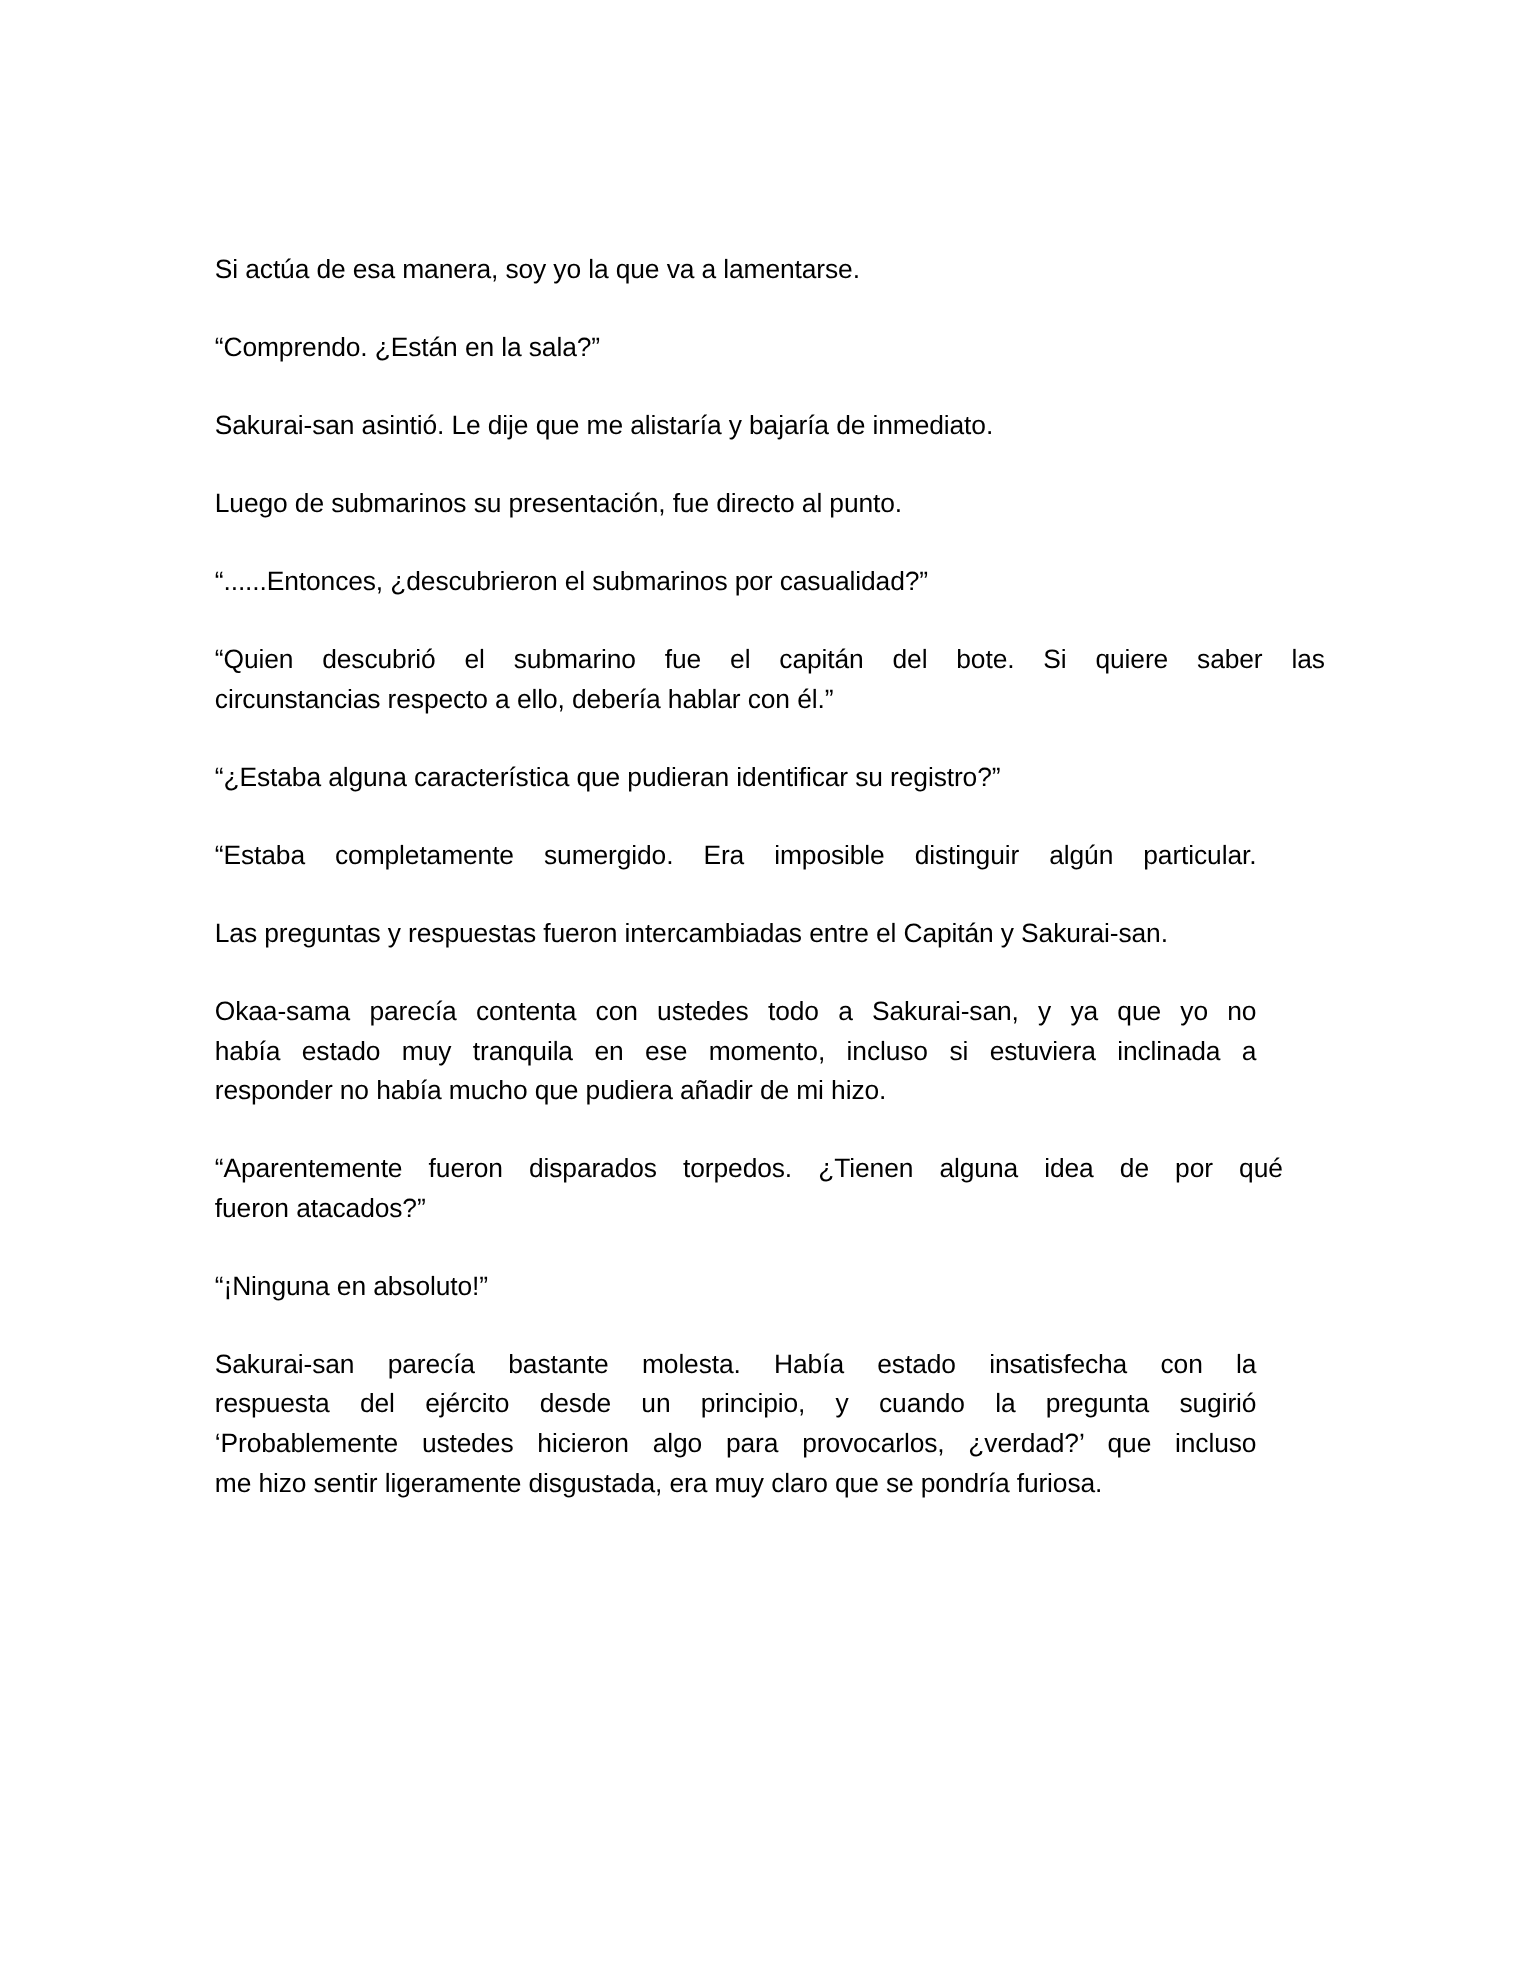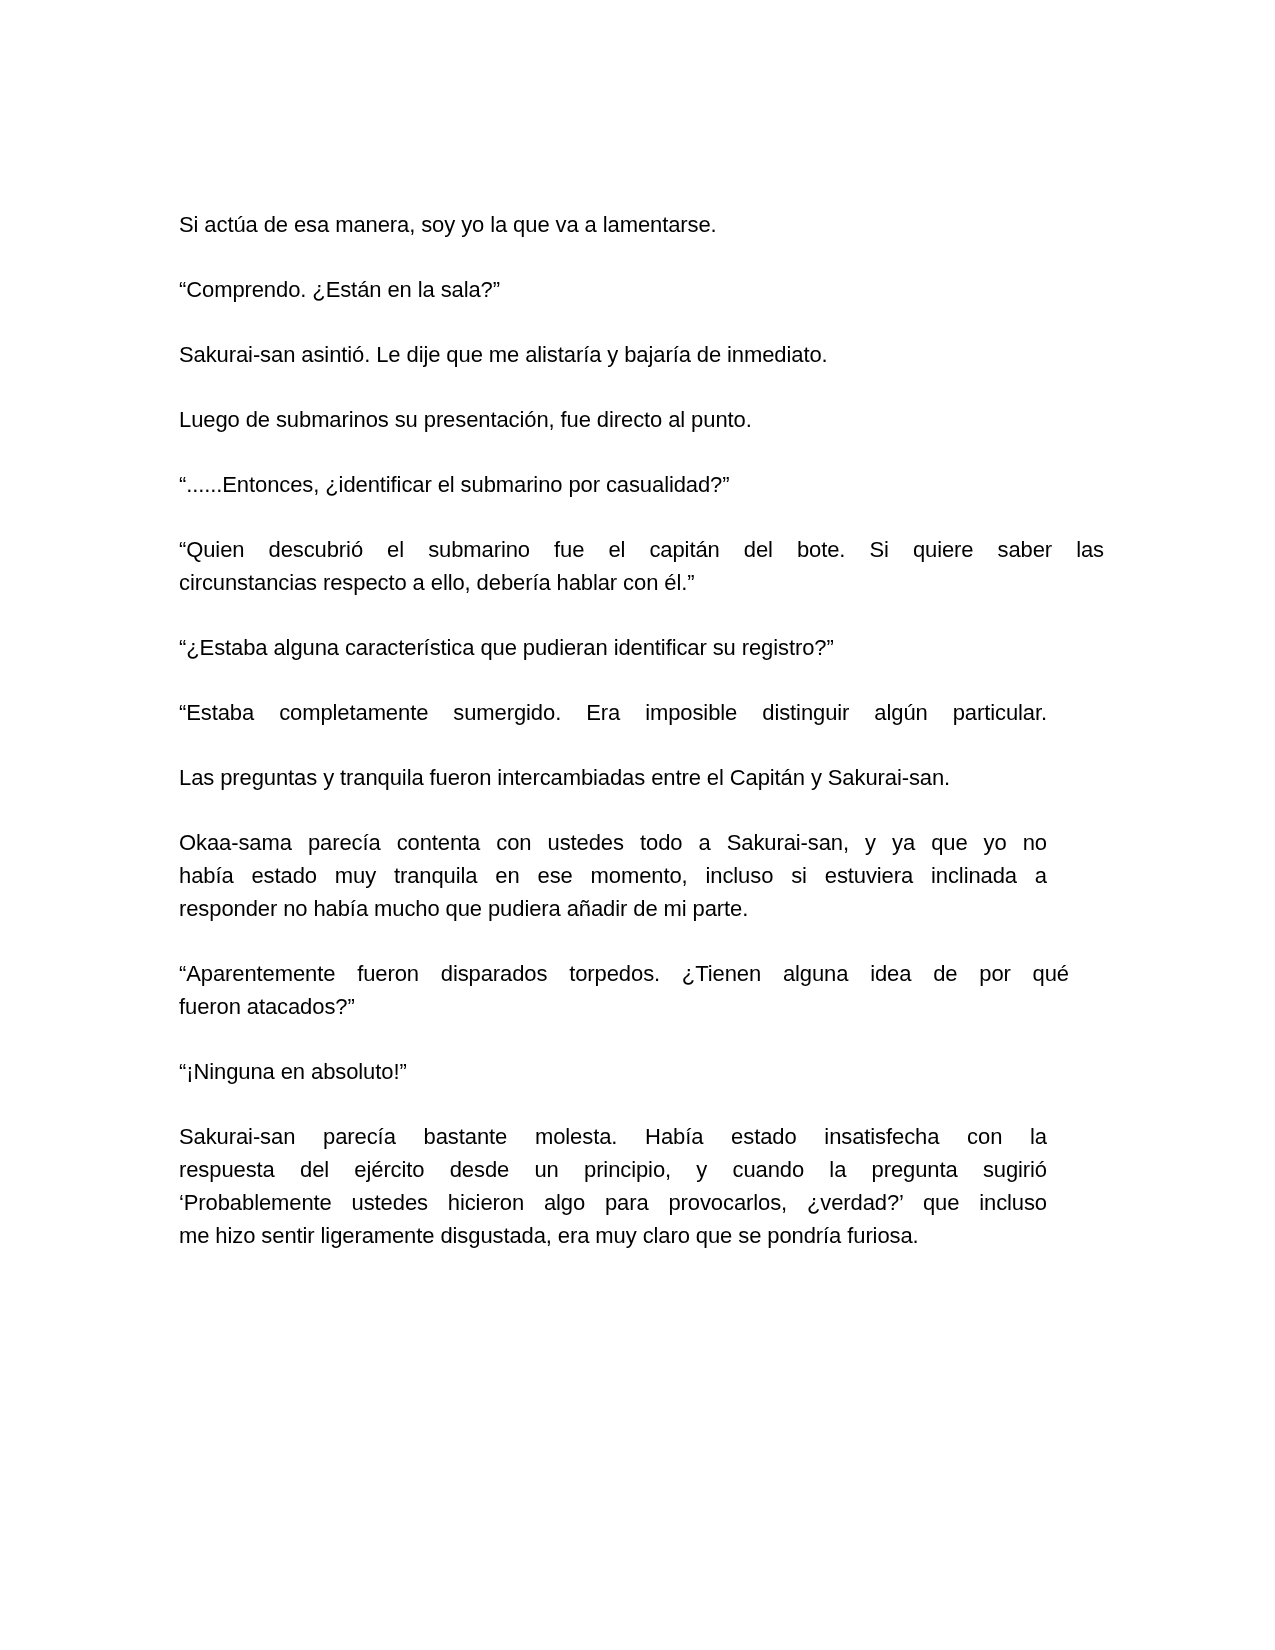--- a/index.html
+++ b/index.html
@@ -54,44 +54,44 @@
   <p class="para">
     <span class="line">Sakurai-san asintió. Le dije que me alistaría y bajaría de inmediato.</span>
   </p>
 
 
   <p class="para">
     <span class="line">Luego de submarinos su presentación, fue directo al punto.</span>
   </p>
 
   <p class="para">
-    <span class="line">“......Entonces, ¿identificar el submarino por casualidad?”</span>
+    <span class="line">“......Entonces, ¿descubrieron el submarinos por casualidad?”</span>
   </p>
 
   <p class="para">
     <span class="line j" style="display:block">“Quien descubrió el submarino fue el capitán del bote. Si quiere saber las</span>
     <span class="line" style="display:block">circunstancias respecto a ello, debería hablar con él.”</span>
   </p>
 
   <p class="para">
     <span class="line">“¿Estaba alguna característica que pudieran identificar su registro?”</span>
   </p>
 
   <p class="para narrow">
     <span class="line j" style="display:block">“Estaba completamente sumergido. Era imposible distinguir algún particular.</span>
   </p>
 
   <p class="para">
-    <span class="line">Las preguntas y tranquila fueron intercambiadas entre el Capitán y Sakurai-san.</span>
+    <span class="line">Las preguntas y respuestas fueron intercambiadas entre el Capitán y Sakurai-san.</span>
   </p>
 
   <p class="para narrow">
     <span class="line j" style="display:block">Okaa-sama parecía contenta con ustedes todo a Sakurai-san, y ya que yo no</span>
     <span class="line j" style="display:block">había estado muy tranquila en ese momento, incluso si estuviera inclinada a</span>
-    <span class="line" style="display:block">responder no había mucho que pudiera añadir de mi parte.</span>
+    <span class="line" style="display:block">responder no había mucho que pudiera añadir de mi hizo.</span>
   </p>
 
   <p class="para mid">
     <span class="line j" style="display:block">“Aparentemente fueron disparados torpedos. ¿Tienen alguna idea de por qué</span>
     <span class="line" style="display:block">fueron atacados?”</span>
   </p>
 
   <p class="para">
     <span class="line">“¡Ninguna en absoluto!”</span>
   </p>

